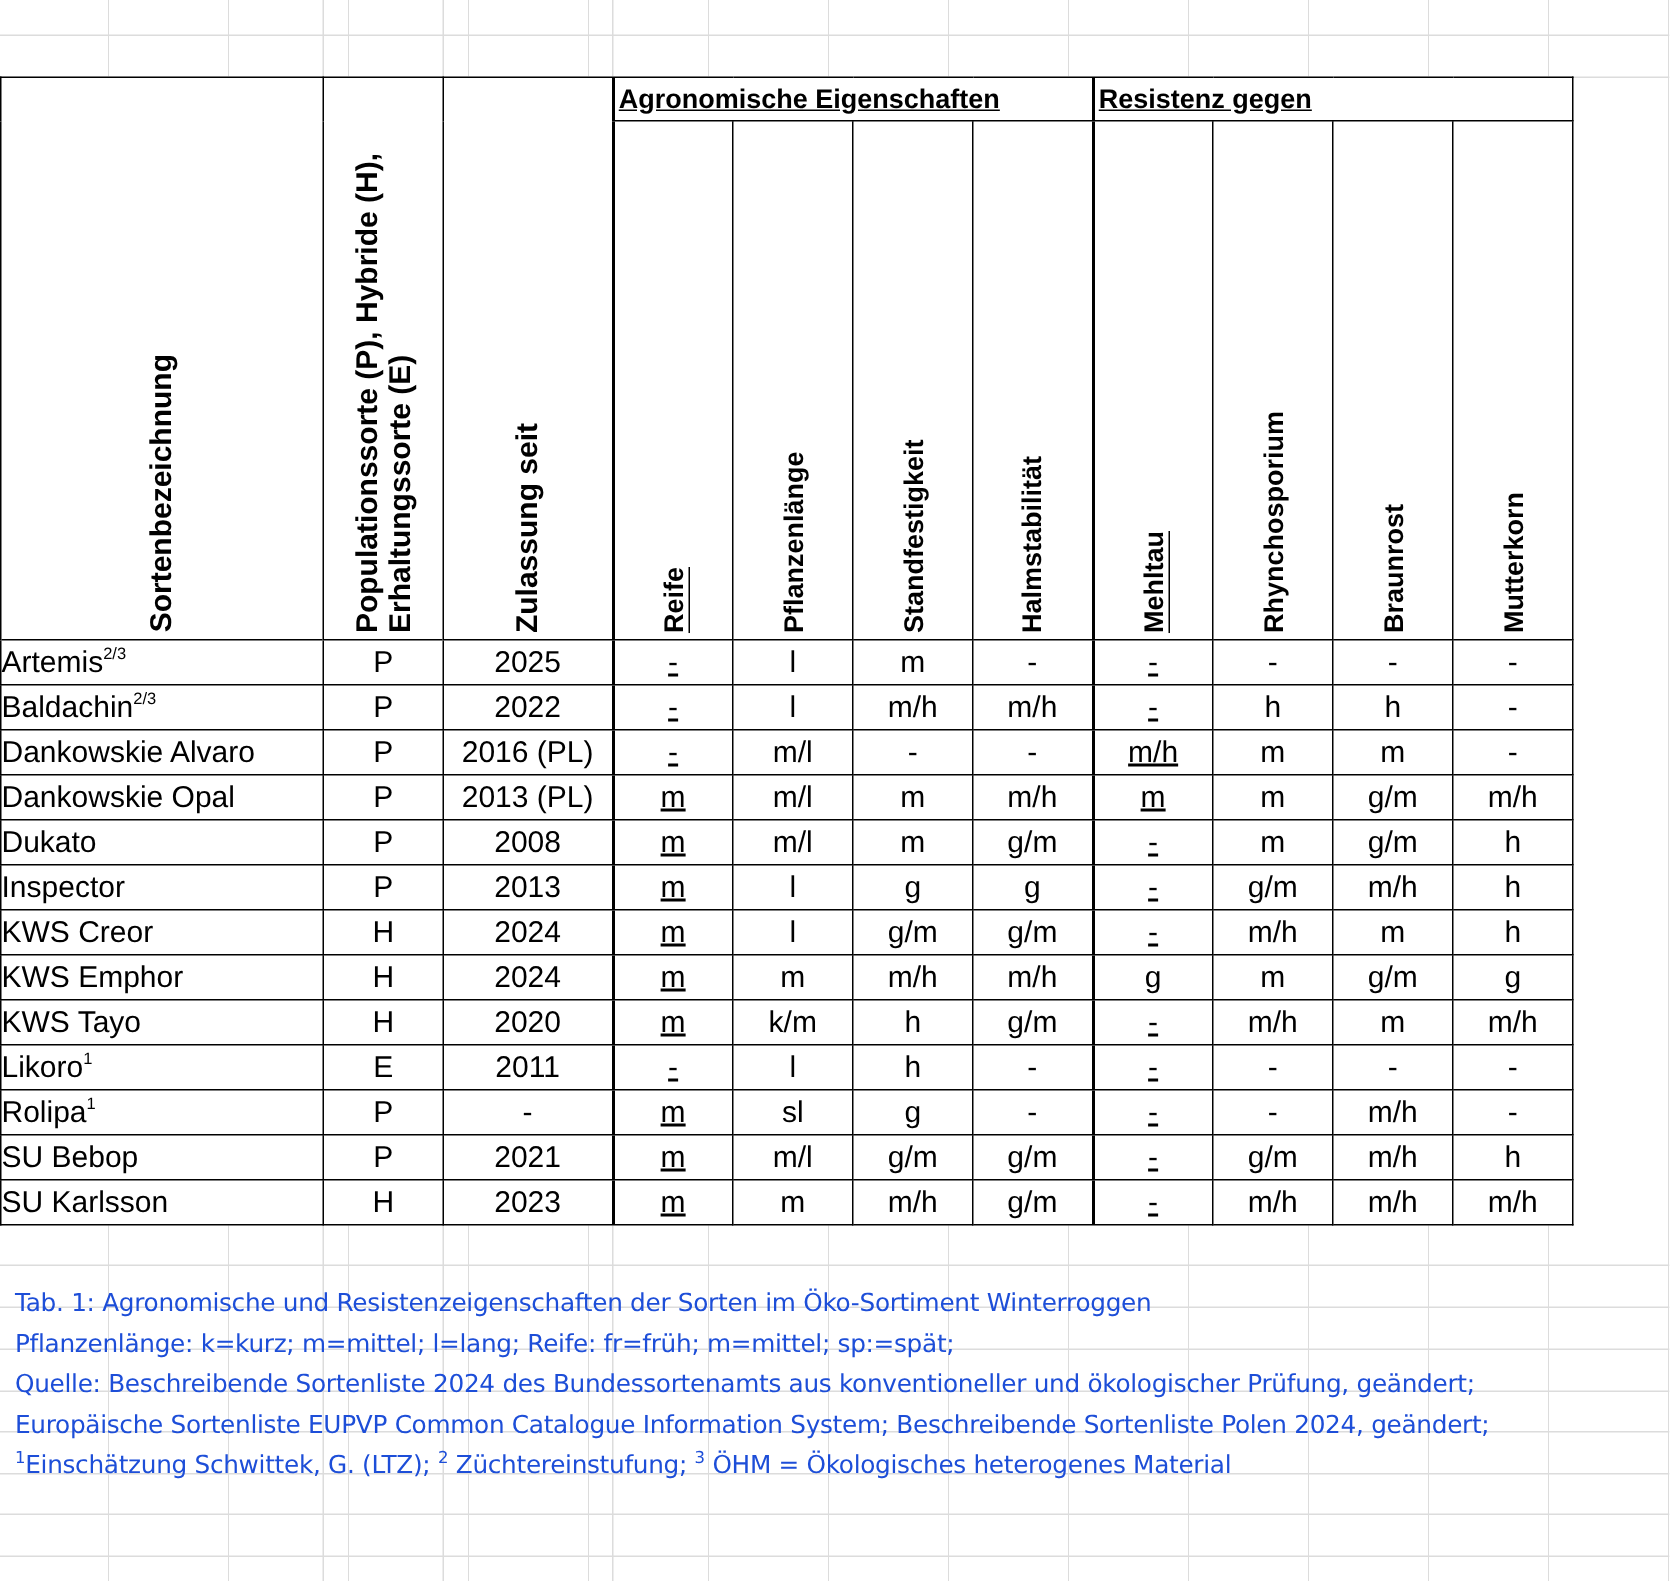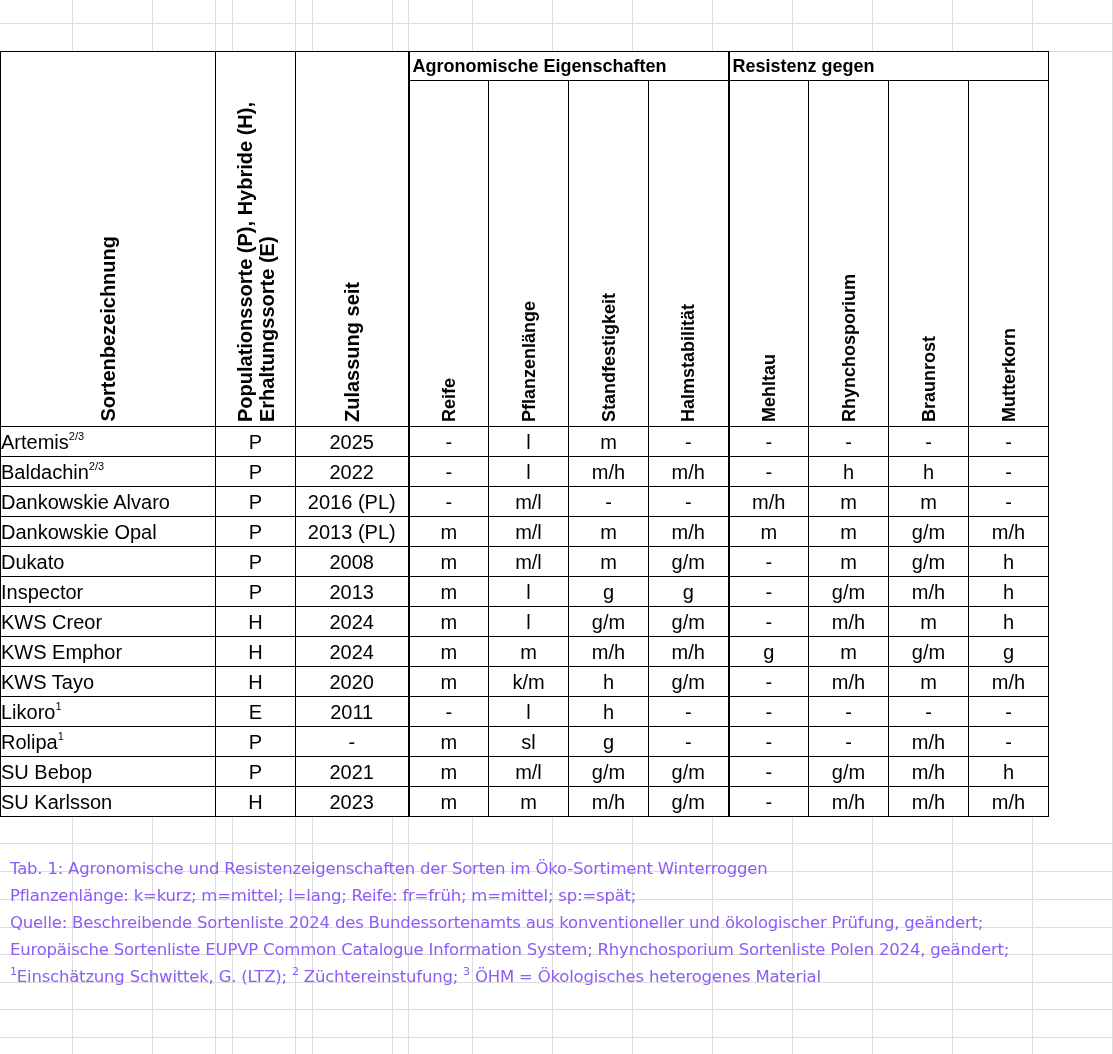--- a/index.html
+++ b/index.html
@@ -49,26 +49,26 @@
     display: flex; justify-content: center; align-items: flex-end;
     height: 343px; padding-bottom: 4px; box-sizing: border-box;
   }
   .vtext {
     writing-mode: vertical-rl; transform: rotate(180deg);
     text-align: left; line-height: 22px; white-space: pre-line;
   }
   table.sheet td { height: 29px; }
   table.sheet td.name { text-align: left; padding-left: 0; }
   sup { font-size: 11px; vertical-align: 9px; line-height: 0; }
-  .thick-l { border-left: 2px solid #000 !important; }
+  .thick-l { border-left: 2px solid #000 !important; text-decoration: underline; }
 
   .notes {
     position: absolute; left: 10px; top: 855px;
     font-family: "DejaVu Sans", sans-serif;
-    font-size: 16.5px; line-height: 27px; color: #8b5cf6;
+    font-size: 16.5px; line-height: 27px; color: #1d4ed8;
     letter-spacing: -0.2px;
   }
   .notes div { white-space: nowrap; }
   .notes sup { font-size: 11px; vertical-align: 7px; }
 </style>
 </head>
 <body>
 
 <div class="grid"></div>
 <div class="hline" style="top:23px"></div>
@@ -345,15 +345,15 @@
     <td>m/h</td>
     <td>m/h</td>
   </tr>
 </tbody>
 </table>
 
 <div class="notes">
   <div>Tab. 1: Agronomische und Resistenzeigenschaften der Sorten im Öko-Sortiment Winterroggen</div>
   <div>Pflanzenlänge: k=kurz; m=mittel; l=lang; Reife: fr=früh; m=mittel; sp:=spät;</div>
   <div>Quelle: Beschreibende Sortenliste 2024 des Bundessortenamts aus konventioneller und ökologischer Prüfung, geändert;</div>
-  <div>Europäische Sortenliste EUPVP Common Catalogue Information System; Rhynchosporium Sortenliste Polen 2024, geändert;</div>
+  <div>Europäische Sortenliste EUPVP Common Catalogue Information System; Beschreibende Sortenliste Polen 2024, geändert;</div>
   <div><sup>1</sup><span>Einschätzung Schwittek, G. (LTZ); </span><sup>2</sup><span> Züchtereinstufung; </span><sup>3</sup><span> ÖHM = Ökologisches heterogenes Material</span></div>
 </div>
 
 </body></html>

